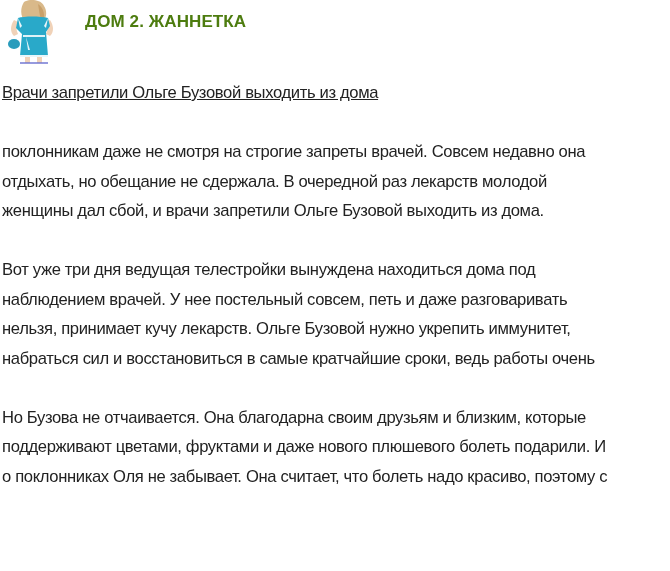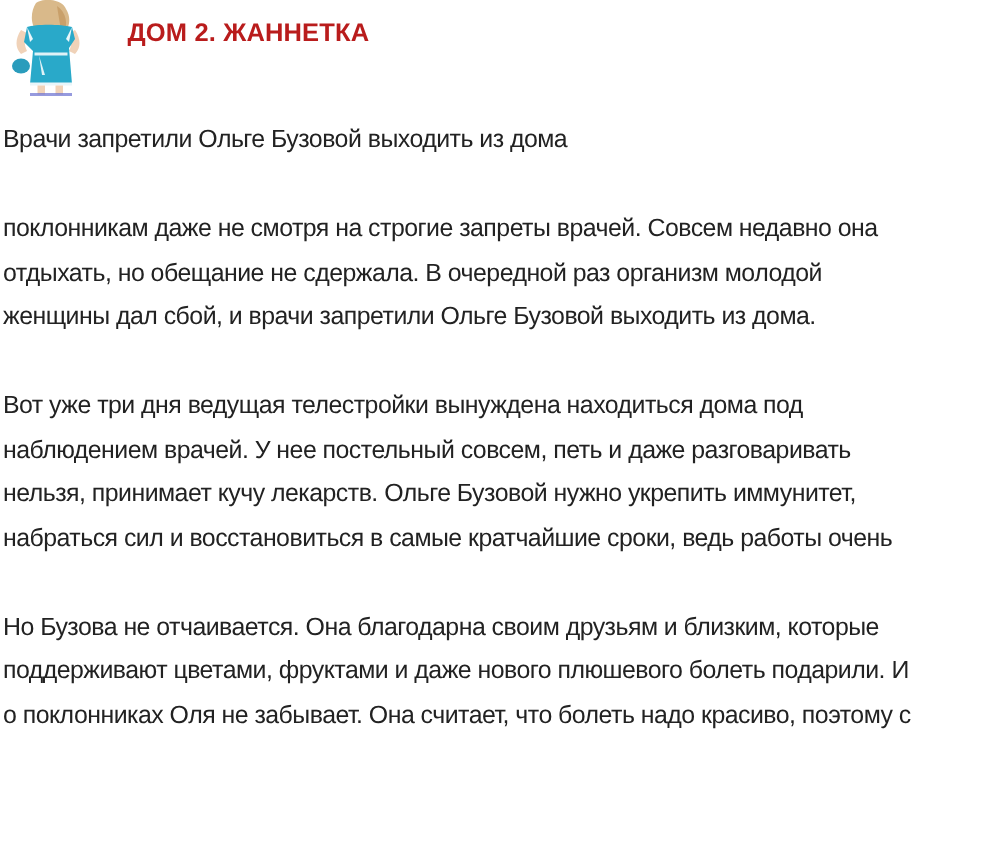--- a/index.html
+++ b/index.html
@@ -29,39 +29,40 @@
       width: 62px;
       height: 66px;
       overflow: hidden;
     }
     .channel-title {
       position: absolute;
       left: 85px;
       top: 12px;
       font-size: 17px;
       font-weight: bold;
-      color: #b91c1c;
+      color: #4d7c0f;
       letter-spacing: 0.1px;
       white-space: nowrap;
     }
     .article {
       position: absolute;
       left: 2px;
       top: 78px;
       width: 666px;
       font-size: 16.6px;
       line-height: 29.5px;
       color: #222222;
       letter-spacing: -0.35px;
     }
     .article p {
       margin: 0 0 29.5px 0;
     }
     .article p.headline {
       margin-bottom: 29.5px;
+      text-decoration: underline;
     }
     .article .line {
       display: block;
       white-space: nowrap;
     }
   </style>
 </head>
 <body>
 
 <div class="header">
@@ -94,21 +95,21 @@
   <div class="channel-title">ДОМ 2. ЖАННЕТКА</div>
 </div>
 
 <div class="article">
   <p class="headline">
     <span class="line">Врачи запретили Ольге Бузовой выходить из дома</span>
   </p>
 
   <p>
     <span class="line">поклонникам даже не смотря на строгие запреты врачей. Совсем недавно она</span>
-    <span class="line">отдыхать, но обещание не сдержала. В очередной раз организм молодой</span>
+    <span class="line">отдыхать, но обещание не сдержала. В очередной раз лекарств молодой</span>
     <span class="line">женщины дал сбой, и врачи запретили Ольге Бузовой выходить из дома.</span>
   </p>
 
   <p>
     <span class="line">Вот уже три дня ведущая телестройки вынуждена находиться дома под</span>
     <span class="line">наблюдением врачей. У нее постельный совсем, петь и даже разговаривать</span>
     <span class="line">нельзя, принимает кучу лекарств. Ольге Бузовой нужно укрепить иммунитет,</span>
     <span class="line">набраться сил и восстановиться в самые кратчайшие сроки, ведь работы очень</span>
   </p>
 

